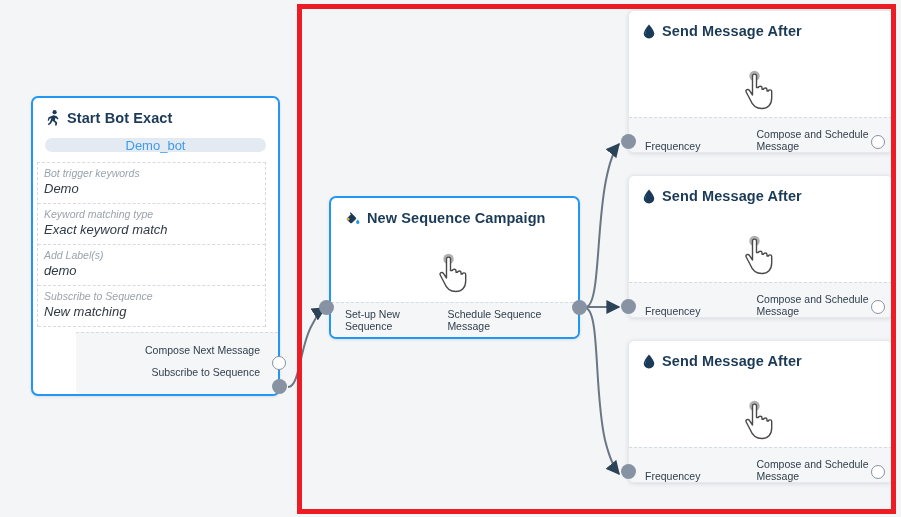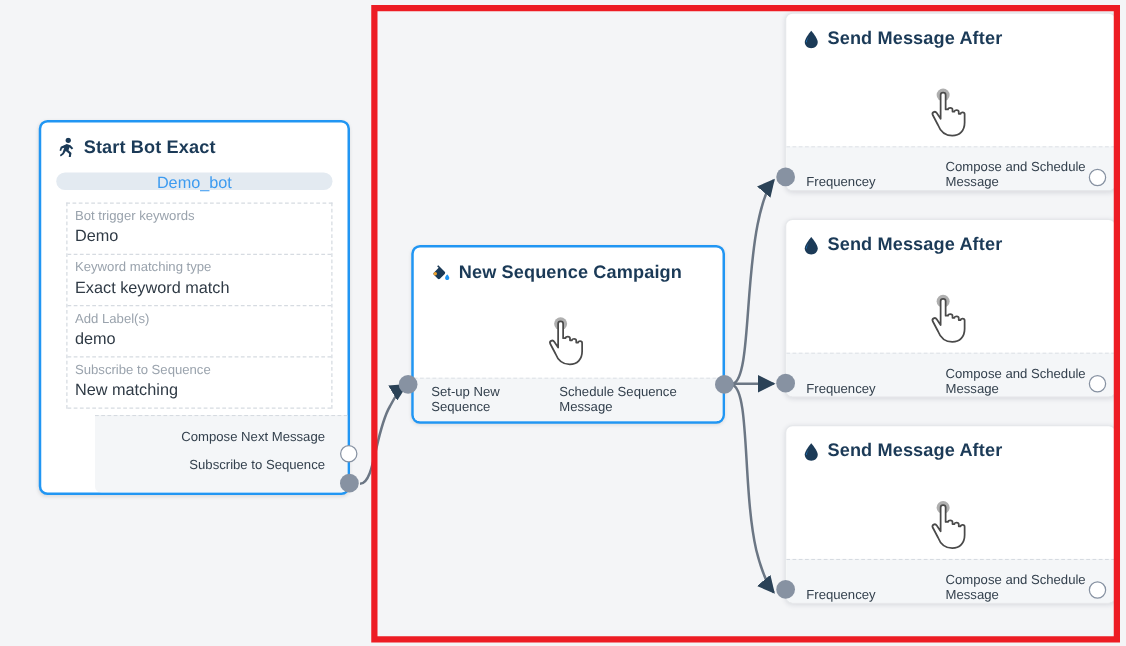--- a/index.html
+++ b/index.html
@@ -90,23 +90,24 @@
     height: 14px;
     background: #e3eaf1;
     border-radius: 12px;
     color: #3d9bf0;
     font-size: 13px;
     display: flex;
     align-items: center;
     justify-content: center;
   }
   .fields {
-    margin: 10px 12px 0 20px;
+    margin: 10px 12px 0 4px;
     border: 1px dashed #d6dbe1;
     border-bottom: none;
+    font-style: italic;
   }
   .field {
     border-bottom: 1px dashed #d6dbe1;
     padding: 4px 6px 5px 6px;
   }
   .field .f-label {
     font-size: 10.5px;
     color: #9aa3ad;
     line-height: 13px;
   }

